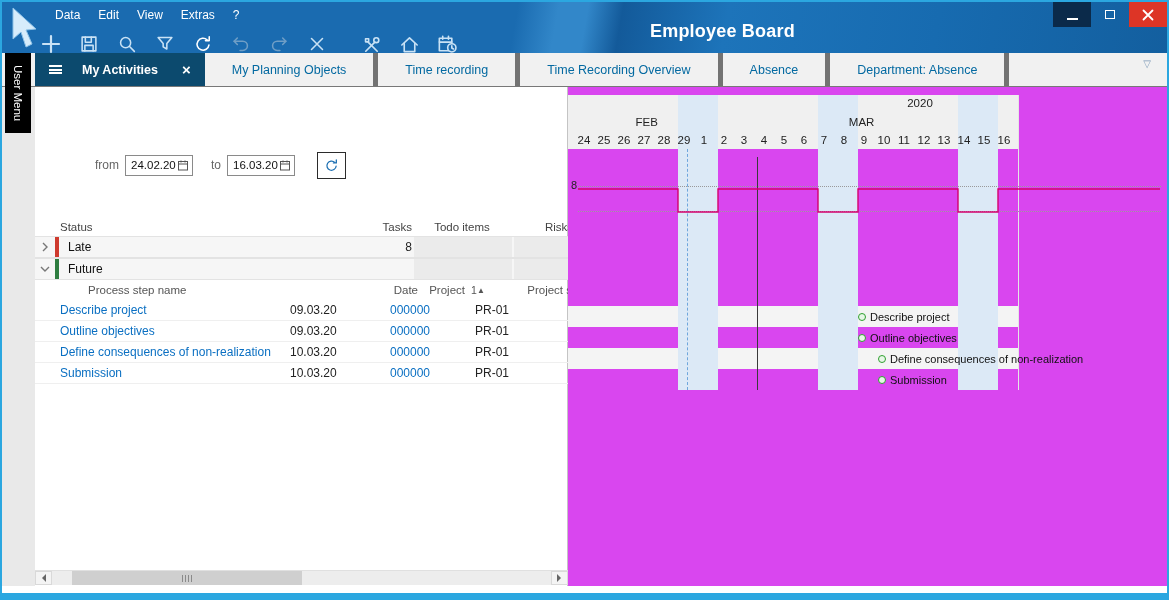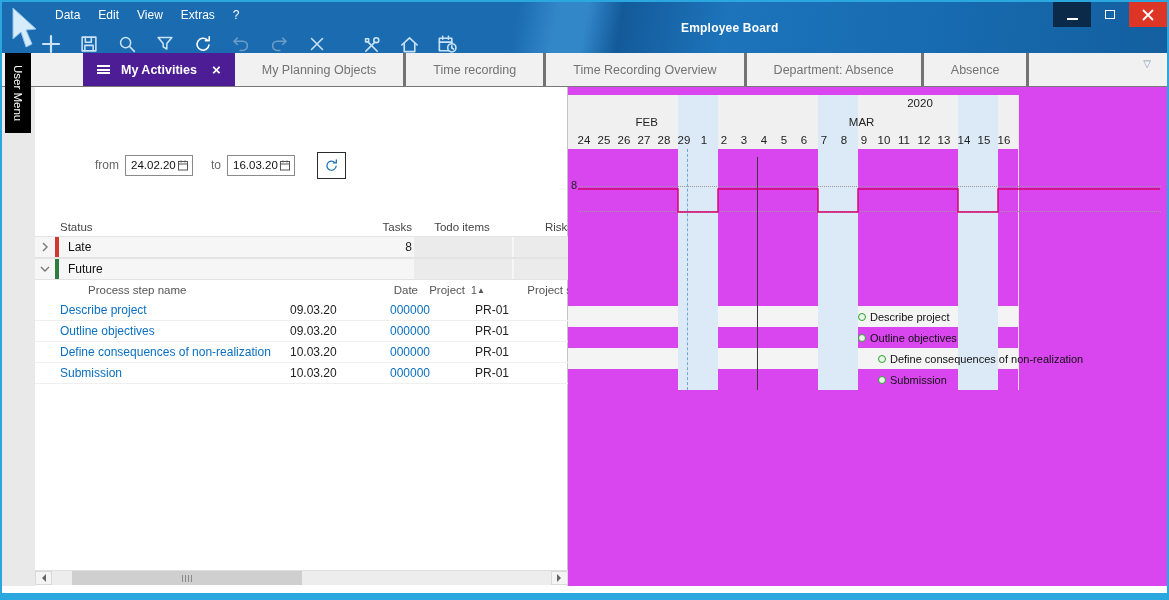--- a/index.html
+++ b/index.html
@@ -6,38 +6,38 @@
   html,body{width:1169px;height:600px;}
   body{font-family:"Liberation Sans",sans-serif;font-size:12px;background:#fff;}
 
   .window{position:relative;width:1169px;height:600px;border:2px solid #2BA7E0;border-bottom-width:7px;background:#fff;overflow:hidden;}
 
   
   .header{position:relative;height:51px;background:linear-gradient(100deg,#1a6bb0 0%,#1a6bb0 44%,#3287c9 47.5%,#3287c9 50%,#135a9a 53%,#1d74ba 62%,#176bb0 80%,#135f9f 100%);}
   .logo{position:absolute;top:3px;left:3px;}
   .menu-row{position:absolute;top:0;left:44px;height:26px;display:flex;align-items:center;}
   .menu-item{padding:0 9px;color:#fff;font-size:12px;cursor:default;}
-  .app-title{position:absolute;top:19px;left:679px;color:#fff;font-size:12px;font-weight:bold;letter-spacing:.2px;}
+  .app-title{position:absolute;top:19px;left:648px;color:#fff;font-size:18px;font-weight:bold;letter-spacing:.2px;}
   .win-controls{position:absolute;top:0;right:0;display:flex;height:25px;}
   .ctl{width:38px;height:25px;display:flex;align-items:center;justify-content:center;}
   .ctl-min{background:#0B2A4A;}
   .ctl-min .bar{width:11px;height:2px;background:#fff;margin-top:9px;}
   .ctl-max .box{width:10px;height:9px;border:1.5px solid #fff;}
   .ctl-close{background:#DD3526;}
   .toolbar{position:absolute;top:28px;left:36px;height:28px;display:flex;align-items:center;gap:12px;}
   .tbtn{width:26px;height:26px;display:flex;align-items:center;justify-content:center;color:#C9E2F5;}
   .tbtn svg{stroke:currentColor;fill:none;stroke-width:1.7;stroke-linecap:round;stroke-linejoin:round;}
   .tbtn.bright{color:#fff;}
   .tbtn.muted{color:#6F9EC6;}
   .tbtn.gap{margin-left:16px;}
 
   
   .tabbar{position:relative;height:34px;background:#F1F1F1;border-bottom:1px solid #787878;display:flex;padding-left:33px;align-items:stretch;}
-  .tab{display:flex;align-items:center;padding:0 27px;font-size:12.5px;color:#737373;border-right:3px solid #737373;white-space:nowrap;}
-  .tab.active{background:#4c1d95;color:#fff;border-right:none;padding:0 14px;gap:11px;font-weight:bold;margin-left:48px;}
+  .tab{display:flex;align-items:center;padding:0 27px;font-size:12.5px;color:#0369a1;border-right:5px solid #737373;white-space:nowrap;}
+  .tab.active{background:#0c4a6e;color:#fff;border-right:none;padding:0 14px;gap:20px;font-weight:bold;}
   .hamburger{display:inline-block;width:13px;height:9px;border-top:2px solid #fff;border-bottom:2px solid #fff;position:relative;}
   .hamburger::after{content:"";position:absolute;left:0;top:1.5px;width:100%;height:2px;background:#fff;}
   .tab-close{font-size:15px;font-weight:bold;margin-left:4px;line-height:1;}
   .tab-spacer{flex:1;}
   .dropdown-arrow{align-self:flex-start;margin:5px 16px 0 0;color:#7E9BB8;font-size:10px;}
 
   
   .content{display:flex;height:499px;position:relative;}
   .side-strip{width:33px;background:#E9E9E9;position:relative;}
   .user-menu-box{position:absolute;left:3px;top:-34px;width:26px;height:80px;background:#000;color:#fff;
@@ -218,24 +218,24 @@
       <div class="tab">
         <span class="tab-label">My Planning Objects</span>
       </div>
       <div class="tab">
         <span class="tab-label">Time recording</span>
       </div>
       <div class="tab">
         <span class="tab-label">Time Recording Overview</span>
       </div>
       <div class="tab">
+        <span class="tab-label">Absence</span>
+      </div>
+      <div class="tab">
         <span class="tab-label">Department: Absence</span>
-      </div>
-      <div class="tab">
-        <span class="tab-label">Absence</span>
       </div>
       <div class="tab-spacer"></div>
       <div class="dropdown-arrow">▽</div>
     </div>
 
   <div class="content">
     <div class="side-strip">
       <div class="user-menu-box">User Menu</div>
     </div>
 

